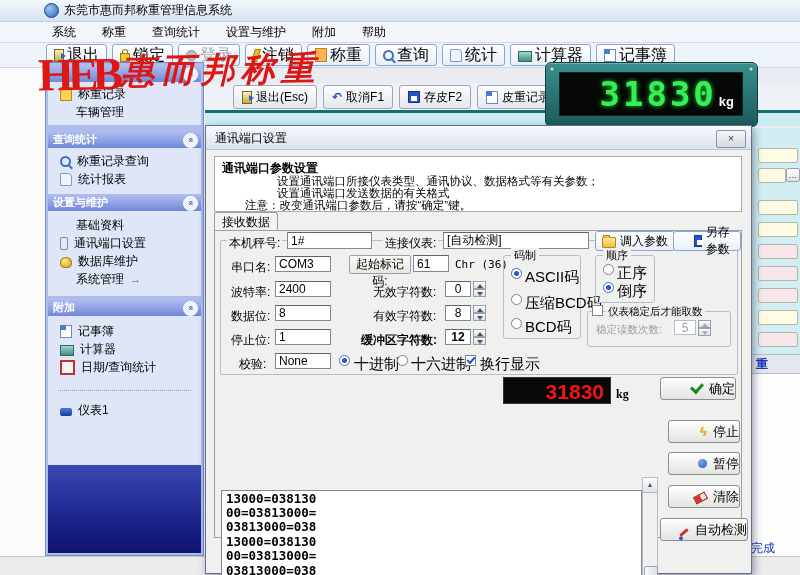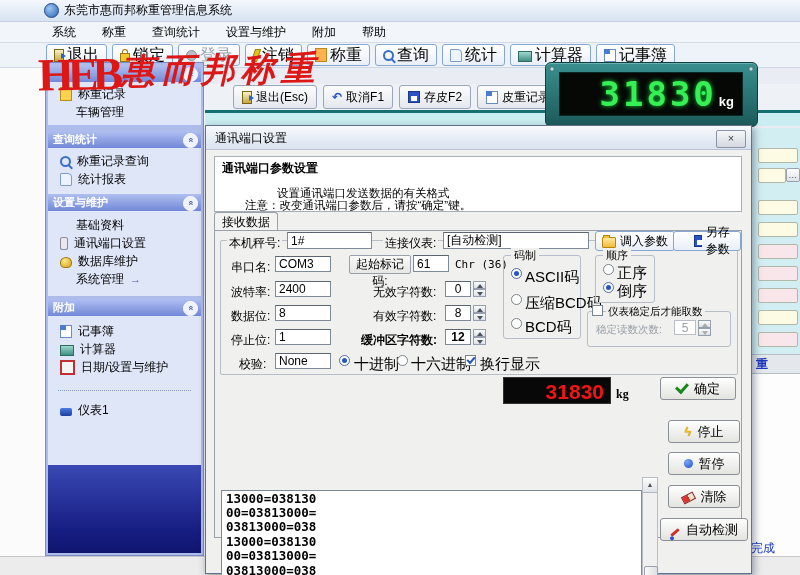--- a/index.html
+++ b/index.html
@@ -100,21 +100,21 @@
   .grp{position:absolute;border:1px solid #b8bec8;border-radius:3px;}
   .grp .legend{position:absolute;top:-8px;left:7px;background:#f0f0ee;padding:0 3px;font-size:11px;}
   .radio{position:absolute;width:11px;height:11px;border-radius:50%;background:#fff;border:1px solid #78848e;box-sizing:border-box;}
   .radio.sel{border-color:#4a6ab0;}
   .radio.sel::after{content:"";position:absolute;left:2px;top:2px;width:5px;height:5px;border-radius:50%;background:#2456c8;}
   .cbx{position:absolute;width:11px;height:11px;background:#fff;border:1px solid #78848e;box-sizing:border-box;}
   .cbx.checked::after{content:"";position:absolute;left:1px;top:1px;width:6px;height:3px;border-left:2px solid #2456c8;border-bottom:2px solid #2456c8;transform:rotate(-48deg);}
   .rlabel{position:absolute;font-size:15px;white-space:nowrap;}
   .raisedtag{position:absolute;background:linear-gradient(180deg,#fbfbfa,#e6e6e2);border:1px solid #9aa0aa;border-radius:2px;text-align:center;font-size:12px;}
   .redled{position:absolute;background:#080808;border:1px solid #333;color:#f01414;font-weight:bold;font-size:21px;text-align:right;padding:2px 6px 0 0;box-sizing:border-box;}
-  .dbtn{position:absolute;background:linear-gradient(180deg,#fefefe,#e3e3df);border:1px solid #8a8f98;border-radius:3px;display:flex;align-items:center;justify-content:center;gap:6px;font-size:13px;box-sizing:border-box;}
+  .dbtn{position:absolute;background:linear-gradient(180deg,#fefefe,#e3e3df);border:1px solid #8a8f98;border-radius:3px;display:flex;align-items:center;justify-content:flex-end;gap:6px;font-size:13px;box-sizing:border-box;}
   .smallbtn{position:absolute;height:20px;background:linear-gradient(180deg,#ffffff,#e9eff8);border:1px solid #86a7d3;border-radius:3px;display:flex;align-items:center;gap:4px;padding:0 6px;font-size:12px;box-sizing:border-box;}
   .logbox{position:absolute;left:6px;top:246px;width:421px;height:160px;background:#fff;border:1px solid #7e8a96;font-family:"DejaVu Sans Mono",monospace;font-weight:bold;font-size:12.5px;line-height:14.4px;padding:1px 0 0 4px;box-sizing:border-box;overflow:hidden;white-space:pre;}
   .sbar{position:absolute;left:427px;top:246px;width:16px;height:160px;background:#f0f0f0;border:1px solid #b8bcc4;box-sizing:border-box;}
   .sarrow{position:absolute;left:0;width:14px;height:14px;background:linear-gradient(180deg,#fcfcfc,#dfe2e7);border-bottom:1px solid #b0b4bc;text-align:center;font-size:7px;line-height:14px;color:#4a5460;}
   .sthumb{position:absolute;left:1px;top:88px;width:12px;height:48px;background:linear-gradient(90deg,#fafafa,#dcdfe4);border:1px solid #9aa0ac;border-radius:2px;}
   .sthumb::after{content:"";position:absolute;left:2px;top:21px;width:7px;height:5px;border-top:1px solid #8a909c;border-bottom:1px solid #8a909c;}
 </style>
 </head>
 <body>
 
@@ -292,21 +292,21 @@
     <div class="sitem">
         <span class="ic ic-notepad"></span>
         <span>记事簿</span>
       </div>
     <div class="sitem">
         <span class="ic ic-calc"></span>
         <span>计算器</span>
       </div>
     <div class="sitem">
         <span class="ic ic-cal"></span>
-        <span>日期/设置与维护</span>
+        <span>日期/查询统计</span>
       </div>
     <div class="dotline" style="margin:14px 10px 0 10px;"></div>
     <div class="sitem" style="margin-top:10px;">
         <span class="ic ic-meter"></span>
         <span>仪表1</span>
       </div>
   </div>
   <div class="sidedark" style="top:402px;height:90.5%;bottom:2px;height:auto;"></div>
 </div>
 
@@ -316,20 +316,21 @@
 </div>
 
 <div class="abs dialog">
   <div class="dtitle">
     <span>通讯端口设置</span>
     <span class="dclose">×</span>
   </div>
 
   <div class="infobox">
     <b>通讯端口参数设置</b>
+    <span class="infoline" style="top:17px;">设置通讯端口所接仪表类型、通讯协议、数据格式等有关参数；</span>
     <span class="infoline" style="top:29px;">设置通讯端口发送数据的有关格式</span>
     <span class="infoline" style="top:41px;left:30px;">注意：改变通讯端口参数后，请按“确定”键。</span>
   </div>
 
   <div class="tab">接收数据</div>
 
   <div class="tabpanel">
     <div class="fieldframe"></div>
 
     <span class="dlabel" style="left:12px;top:4px;background:#f0f0ee;padding:0 2px;">本机秤号:</span>

